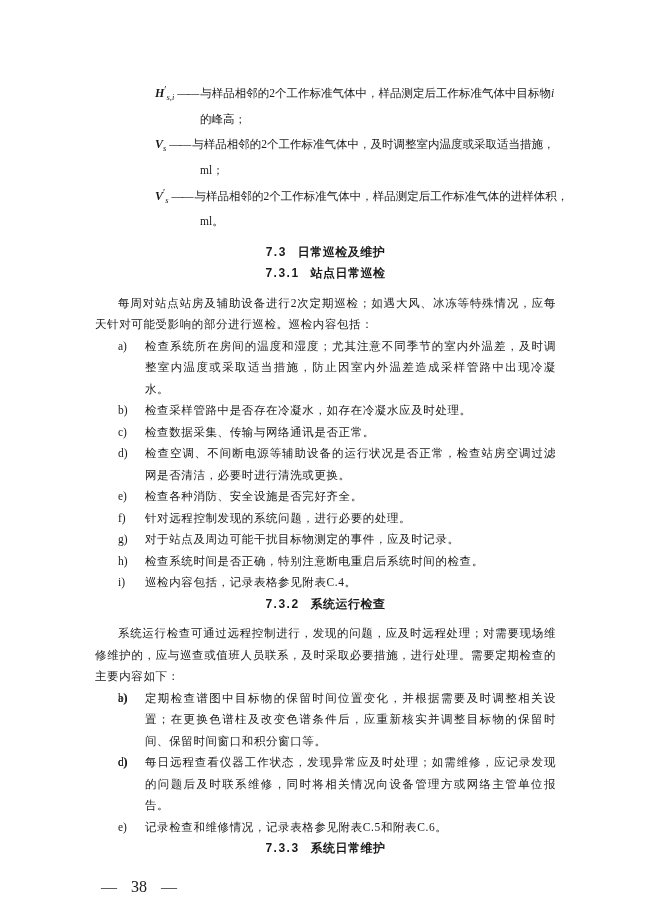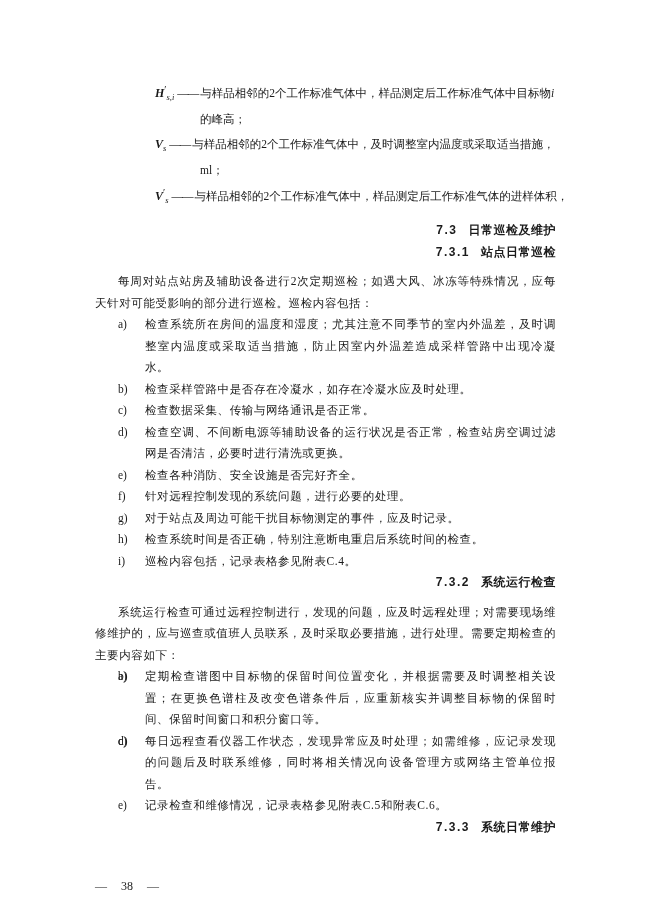--- a/index.html
+++ b/index.html
@@ -34,21 +34,21 @@
   .def-dash { letter-spacing: -1px; margin: 0 2px 0 3px; }
   .iti { font-style: italic; }
 
   
   .h2, .h3 {
     font-weight: bold;
     font-family: "Liberation Sans", "DejaVu Sans", sans-serif;
     font-size: 12px;
     margin: 0;
     line-height: 21.5px;
-    text-align: right;
+    text-align: center;
   }
   .h2 { margin-top: 9px; }
   .h3 { }
   .h-num { letter-spacing: 1.5px; }
   .h-title { margin-left: 11px; letter-spacing: 0.5px; }
 
   
   .para {
     margin: 8px 0 0 0;
     text-indent: 2em;
@@ -60,22 +60,22 @@
   .li { position: relative; padding-left: 50px; letter-spacing: 0.6px; }
   .li-label {
     position: absolute; left: 23px; top: 0;
     letter-spacing: 0;
     font-family: "Liberation Serif", serif;
   }
 
   
   .footer {
     position: absolute;
-    left: 95px; top: 876px;
-    font-size: 12px;
+    left: 101px; top: 876px;
+    font-size: 16px;
     letter-spacing: 0;
   }
   .footer .dash { color: #444; }
   .footer .pg { margin: 0 14px; }
 </style>
 </head>
 <body>
 
 <div class="page">
   <div class="content">
@@ -93,20 +93,21 @@
         <div class="def-line1">
           <span class="def-term"><span class="sym">V</span><span class="prime"></span><sub>s</sub></span><span class="def-dash">——</span><span>与样品相邻的2个工作标准气体中，及时调整室内温度或采取适当措施，</span><span class="iti"></span>
         </div>
         <div class="def-line2">ml；</div>
       </div>
 
       <div class="def">
         <div class="def-line1">
           <span class="def-term"><span class="sym">V</span><span class="prime">′</span><sub>s</sub></span><span class="def-dash">——</span><span>与样品相邻的2个工作标准气体中，样品测定后工作标准气体的进样体积，</span><span class="iti"></span>
         </div>
+        <div class="def-line2">ml。</div>
       </div>
 
     </div>
 
     <div class="h2">
       <span class="h-num">7.3</span><span class="h-title">日常巡检及维护</span>
     </div>
 
     <div class="h3">
       <span class="h-num">7.3.1</span><span class="h-title">站点日常巡检</span>

